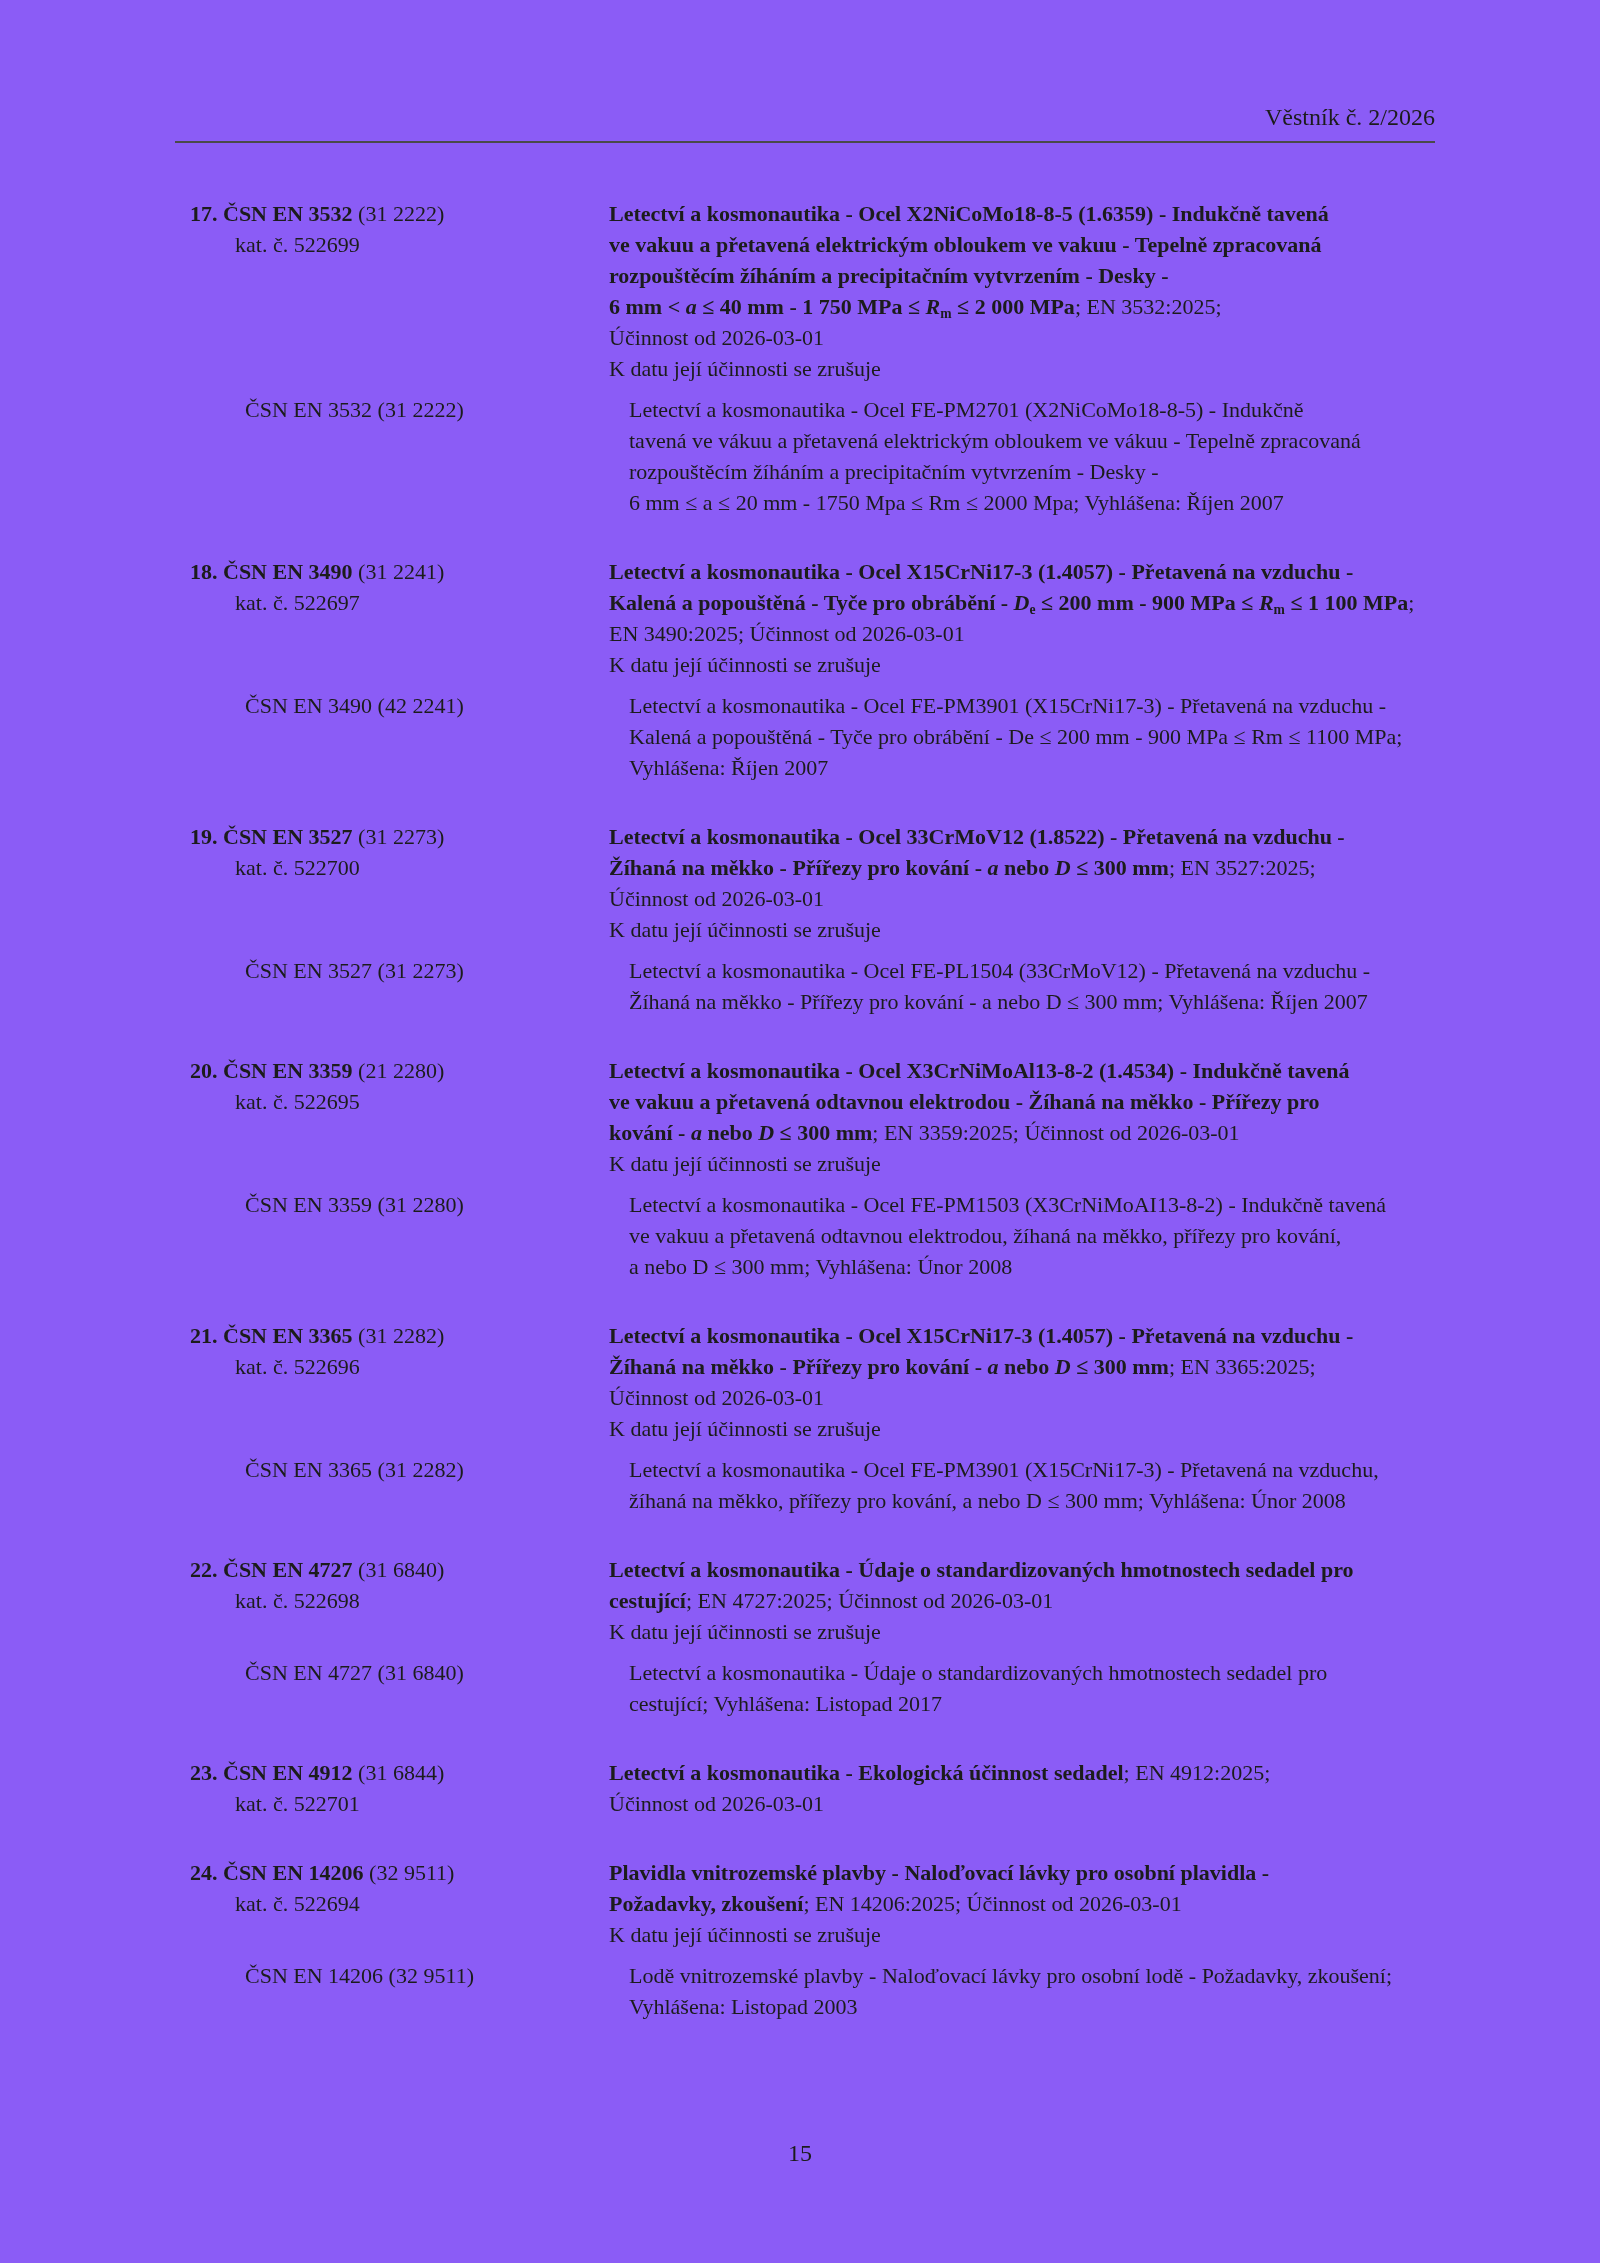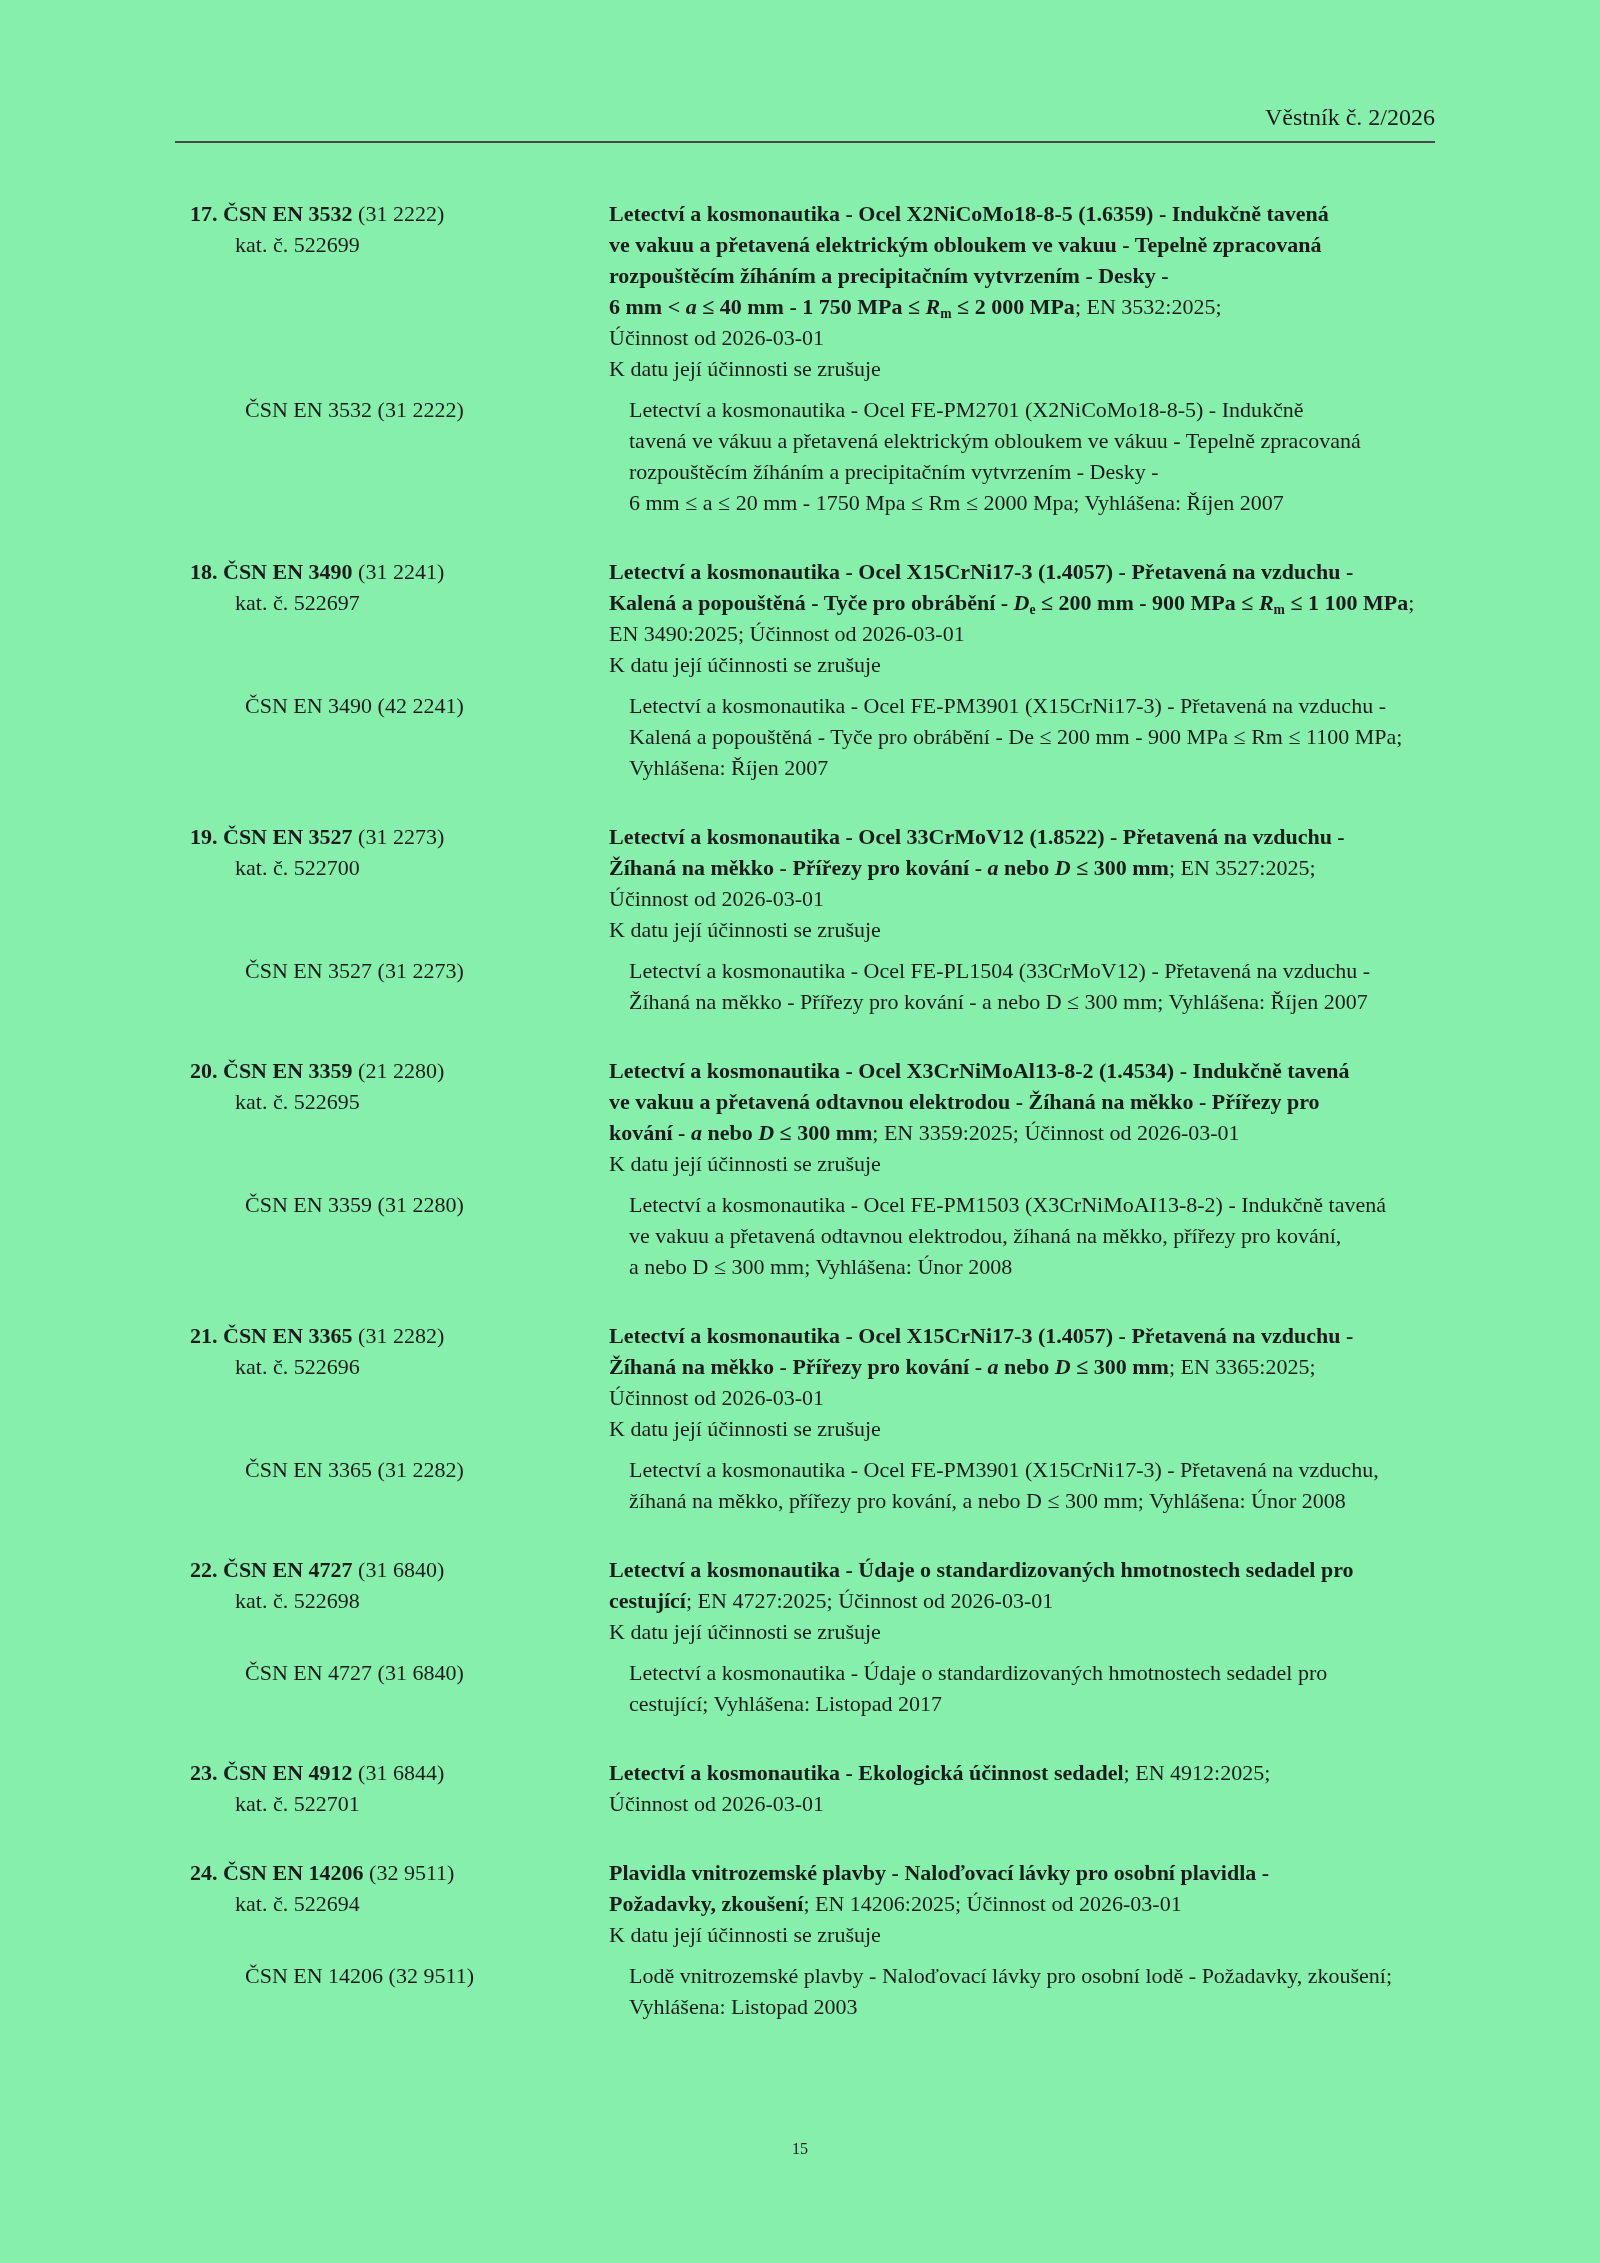--- a/index.html
+++ b/index.html
@@ -1,20 +1,20 @@
 <!DOCTYPE html>
 <html lang="cs"><head>
 <meta charset="utf-8">
 <style>
   html,body{margin:0;padding:0;background:#e8e8e8;}
   .page{
     position:relative;
     width:1600px;height:2263px;
     margin:0 auto;
-    background:#86efac;
+    background:#8b5cf6;
     font-family:"Liberation Serif","DejaVu Serif",serif;
     color:#1c1c1c;
     overflow:hidden;
   }
   .header{
     position:absolute;top:103px;left:175px;width:1260px;
     text-align:right;
     font-size:24px;line-height:28px;
     padding-bottom:10px;
     border-bottom:2px solid #4a4a4a;
@@ -28,21 +28,21 @@
   .row.old{margin-top:10px;padding-left:20px;}
   .cell.label{flex:0 0 585px;width:585px;box-sizing:border-box;padding-left:190px;}
   .row.old .cell.label{padding-left:225px;}
   .cell.text{flex:0 0 885px;width:885px;white-space:pre-line;margin-left:24px;}
   .lbl-kat{margin-left:45px;}
   .b{font-weight:bold;}
   .i{font-style:italic;}
   .sub{font-size:0.62em;vertical-align:-0.28em;line-height:0;}
   .footer{
     position:absolute;top:2140px;left:0;width:1600px;
-    text-align:center;font-size:16px;
+    text-align:center;font-size:24px;
   }
 </style>
 </head>
 <body>
 
 <div class="page">
 
   <div class="header">
     <span>Věstník č. 2/2026</span>
   </div>

